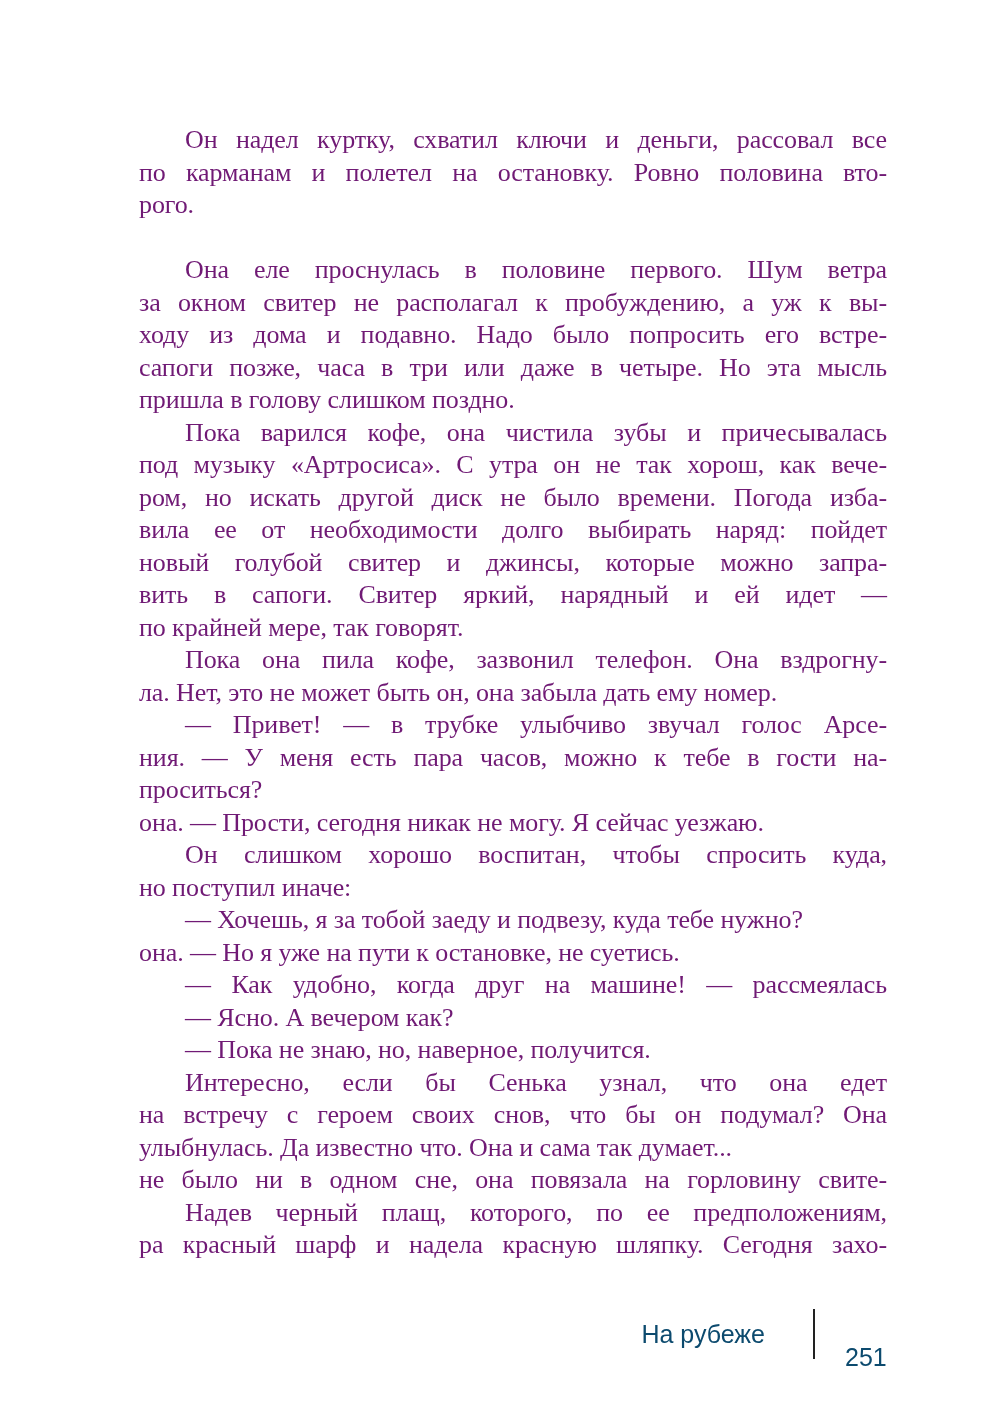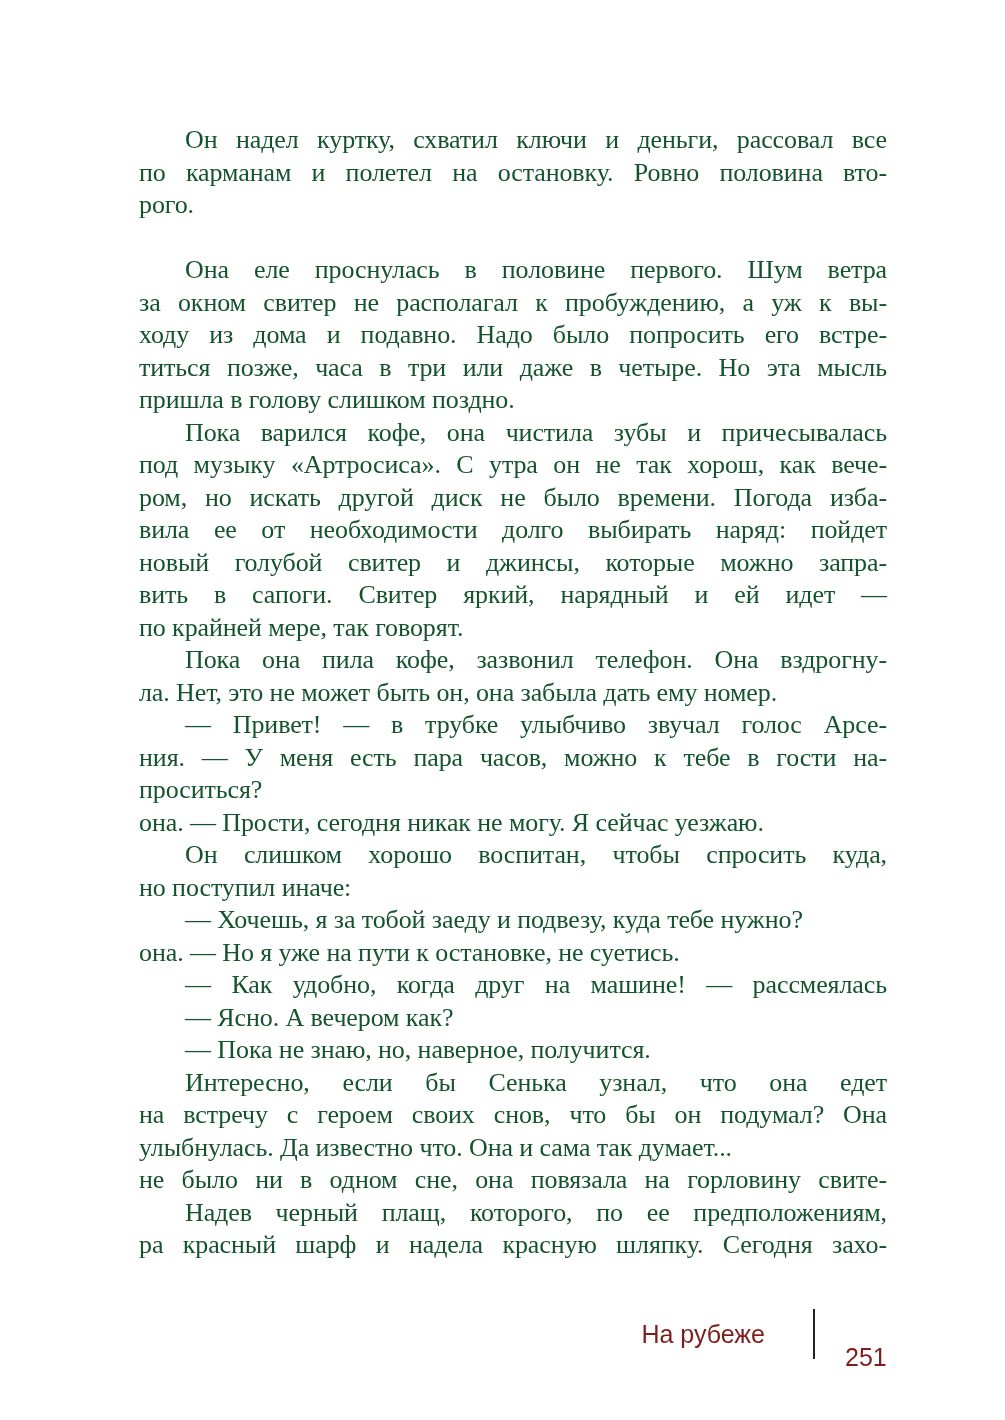--- a/index.html
+++ b/index.html
@@ -15,21 +15,21 @@
     overflow: hidden;
   }
   .text-block {
     position: absolute;
     left: 139px;
     top: 124px;
     width: 748px;
     font-family: "Liberation Serif", "DejaVu Serif", serif;
     font-size: 26px;
     line-height: 32.5px;
-    color: #14532d;
+    color: #701a75;
     letter-spacing: -0.1px;
   }
   .paragraph { margin: 0; }
   .paragraph.section-break { margin-bottom: 32.5px; }
   .line {
     text-align: justify;
     text-align-last: justify;
     white-space: normal;
   }
   .line.first { text-indent: 46px; }
@@ -38,21 +38,21 @@
     position: absolute;
     left: 139px;
     top: 1308px;
     width: 748px;
     height: 52px;
     display: flex;
     justify-content: flex-end;
     align-items: center;
     font-family: "Liberation Sans", "DejaVu Sans", sans-serif;
     font-size: 25px;
-    color: #7f1d1d;
+    color: #0c4a6e;
   }
   .footer-divider {
     width: 2px;
     height: 50px;
     background: #222222;
     margin-left: 48px;
     margin-right: 30px;
   }
   .page-number {
     min-width: 42px;
@@ -68,21 +68,21 @@
   <main class="text-block">
       <div class="paragraph section-break">
         <div class="line first">Он надел куртку, схватил ключи и деньги, рассовал все</div>
         <div class="line">по карманам и полетел на остановку. Ровно половина вто-</div>
         <div class="line last">рого.</div>
       </div>
       <div class="paragraph">
         <div class="line first">Она еле проснулась в половине первого. Шум ветра</div>
         <div class="line">за окном свитер не располагал к пробуждению, а уж к вы-</div>
         <div class="line">ходу из дома и подавно. Надо было попросить его встре-</div>
-        <div class="line">титься позже, часа в три или даже в четыре. Но эта мысль</div>
+        <div class="line">сапоги позже, часа в три или даже в четыре. Но эта мысль</div>
         <div class="line last">пришла в голову слишком поздно.</div>
       </div>
       <div class="paragraph">
         <div class="line first">Пока варился кофе, она чистила зубы и причесывалась</div>
         <div class="line">под музыку «Артросиса». С утра он не так хорош, как вече-</div>
         <div class="line">ром, но искать другой диск не было времени. Погода изба-</div>
         <div class="line">вила ее от необходимости долго выбирать наряд: пойдет</div>
         <div class="line">новый голубой свитер и джинсы, которые можно запра-</div>
         <div class="line">вить в сапоги. Свитер яркий, нарядный и ей идет —</div>
         <div class="line last">по крайней мере, так говорят.</div>

